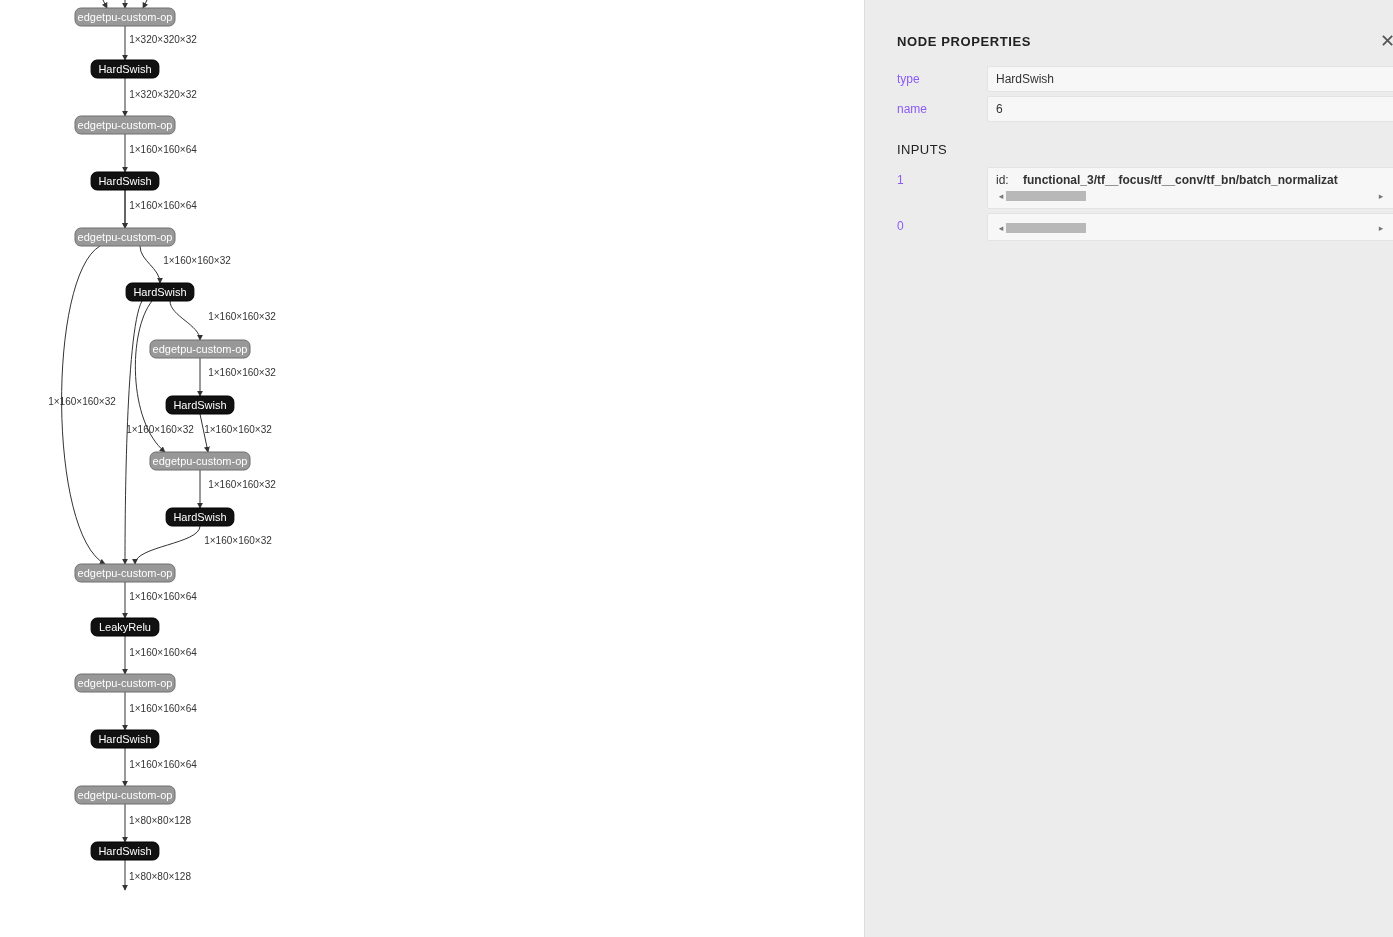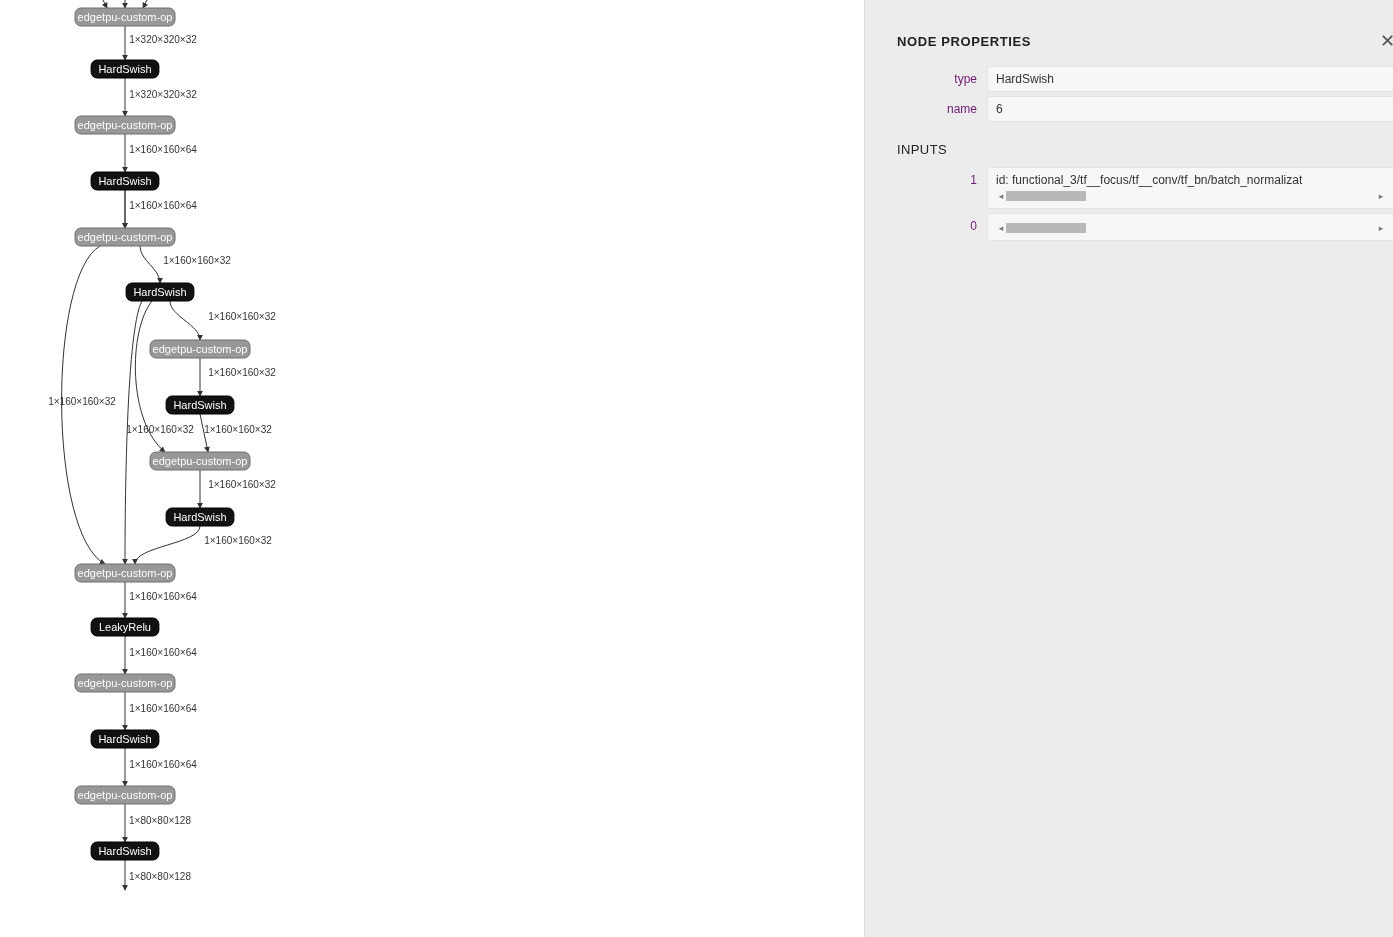--- a/index.html
+++ b/index.html
@@ -60,23 +60,22 @@
     color: #222;
     padding: 16px 20px 6px 20px;
   }
   .sb-row {
     display: flex;
     align-items: stretch;
     margin: 4px 14px 4px 20px;
   }
   .sb-row-label {
     width: 80px;
-    text-align: right;
     font-size: 12px;
-    color: #701a75;
+    color: #8b5cf6;
     padding: 6px 10px 0 0;
     flex-shrink: 0;
   }
   .sb-row-value {
     flex: 1;
     background: #f7f7f7;
     border: 1px solid #e3e3e3;
     font-size: 12px;
     color: #333;
     padding: 5px 8px;
@@ -94,21 +93,22 @@
     color: #333;
     position: relative;
     overflow: hidden;
   }
   .sb-io-id-line {
     white-space: nowrap;
     overflow: hidden;
     text-overflow: clip;
   }
   .sb-io-id {
-    font-weight: 400;
+    font-weight: 700;
+    margin-left: 11px;
   }
   .sb-io-scrollbar {
     display: flex;
     align-items: center;
     margin-top: 2px;
     height: 14px;
   }
   .sb-io-scroll-arrow {
     width: 10px;
     text-align: center;

